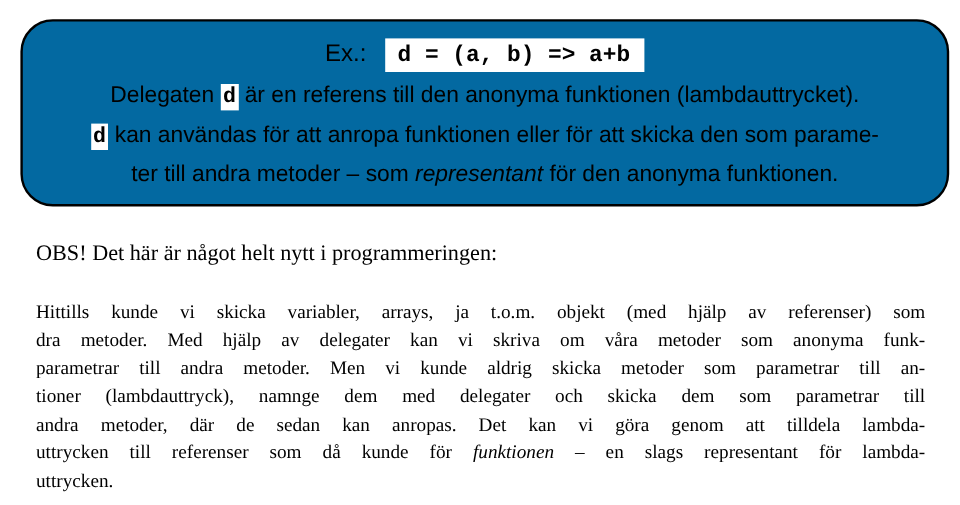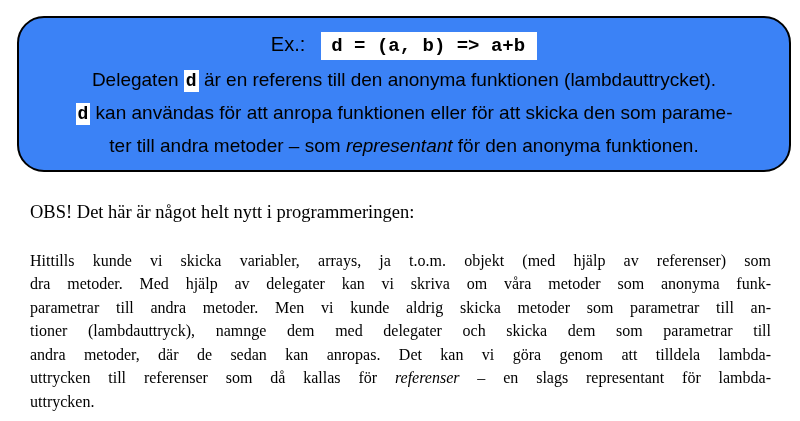--- a/index.html
+++ b/index.html
@@ -10,21 +10,21 @@
     color: #000000;
     position: relative;
     overflow: hidden;
   }
   .callout {
     position: absolute;
     left: 17px;
     top: 16px;
     width: 774px;
     height: 156px;
-    background: #3b82f6;
+    background: #0369a1;
     border: 2.5px solid #000000;
     border-radius: 27px;
     display: flex;
     flex-direction: column;
     justify-content: center;
     align-items: stretch;
     padding: 4px 10px;
   }
   .callout .text-line {
     text-align: center;
@@ -89,16 +89,16 @@
   </div>
 
 <div class="body-text">
   <div class="intro">OBS! Det här är något helt nytt i programmeringen:</div>
   <div>
       <div class="text-line justified"><span class="seg-plain">Hittills kunde vi skicka variabler, arrays, ja t.o.m. objekt (med hjälp av referenser) som</span></div>
       <div class="text-line justified"><span class="seg-plain">dra metoder. Med hjälp av delegater kan vi skriva om våra metoder som anonyma funk-</span></div>
       <div class="text-line justified"><span class="seg-plain">parametrar till andra metoder. Men vi kunde aldrig skicka metoder som parametrar till an-</span></div>
       <div class="text-line justified"><span class="seg-plain">tioner (lambdauttryck), namnge dem med delegater och skicka dem som parametrar till</span></div>
       <div class="text-line justified"><span class="seg-plain">andra metoder, där de sedan kan anropas. Det kan vi göra genom att tilldela lambda-</span></div>
-      <div class="text-line justified"><span class="seg-plain">uttrycken till referenser som då kallas för </span><span class="seg-italic">referenser</span><span class="seg-plain"> – en slags representant för lambda-</span></div>
+      <div class="text-line justified"><span class="seg-plain">uttrycken till referenser som då kunde för </span><span class="seg-italic">funktionen</span><span class="seg-plain"> – en slags representant för lambda-</span></div>
       <div class="text-line"><span class="seg-plain">uttrycken.</span></div>
     </div>
 </div>
 
 </body></html>

